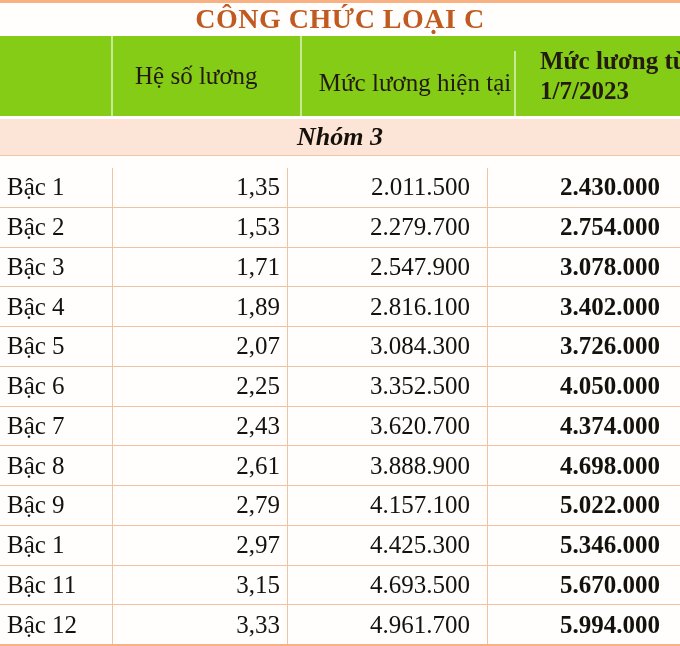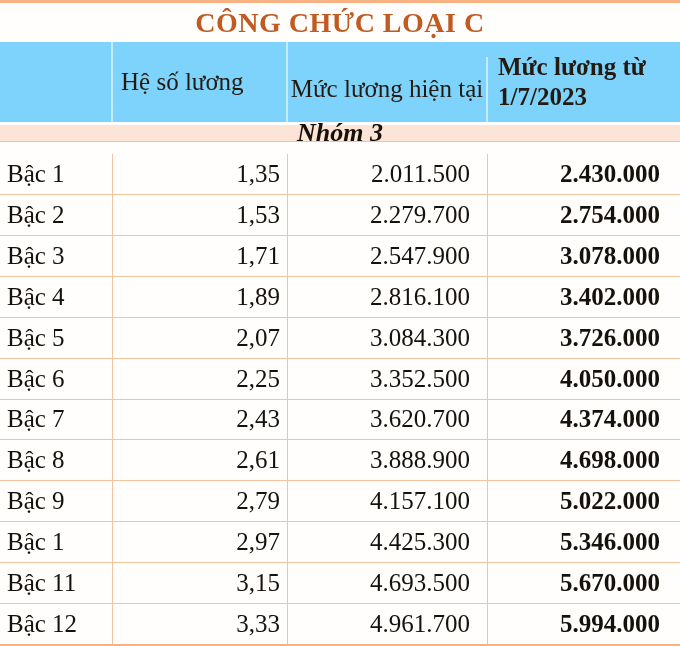--- a/index.html
+++ b/index.html
@@ -17,63 +17,63 @@
     font-family: "Liberation Serif", "DejaVu Serif", serif;
     color: #1b140c;
     overflow: hidden;
   }
   .top-line {
     height: 3px;
     background: #F7B183;
     flex: 0 0 auto;
   }
   .title-bar {
-    height: 39px;
-    flex: 0 0 auto;
-    display: flex;
-    align-items: center;
+    height: 33px;
+    flex: 0 0 auto;
+    display: flex;
     justify-content: center;
     background: #fffefd;
   }
   .title-bar .title {
     font-size: 28px;
     font-weight: bold;
     color: #C05A21;
     letter-spacing: 0.5px;
   }
   .grid-row {
     display: grid;
     grid-template-columns: 113px 175px 200px 192px;
     box-sizing: border-box;
   }
   .header-row {
     height: 80px;
     flex: 0 0 auto;
-    background: #7dd3fc;
+    background: #84cc16;
+    gap: 14px;
   }
   .header-cell {
     display: flex;
     align-items: center;
     box-sizing: border-box;
     font-size: 25px;
     line-height: 1.22;
     color: #241a10;
     border-right: 2px solid rgba(255,255,255,0.55);
   }
   .header-cell:last-child { border-right: none; }
   .header-cell.h1 { justify-content: flex-start; padding-left: 8px; }
   .header-cell.h2 { justify-content: center; text-align: right; margin-top: 15px; }
   .header-cell.h3 {
     justify-content: flex-start;
     text-align: left;
     padding-left: 10px;
     font-weight: bold;
   }
   .group-row {
-    height: 20px;
+    height: 40px;
     flex: 0 0 auto;
     box-sizing: border-box;
     background: #FCE4D6;
     border-top: 3px solid #ffffff;
     border-bottom: 1px solid #F2C3A0;
     display: flex;
     align-items: center;
     justify-content: center;
   }
   .group-row .group-label {

